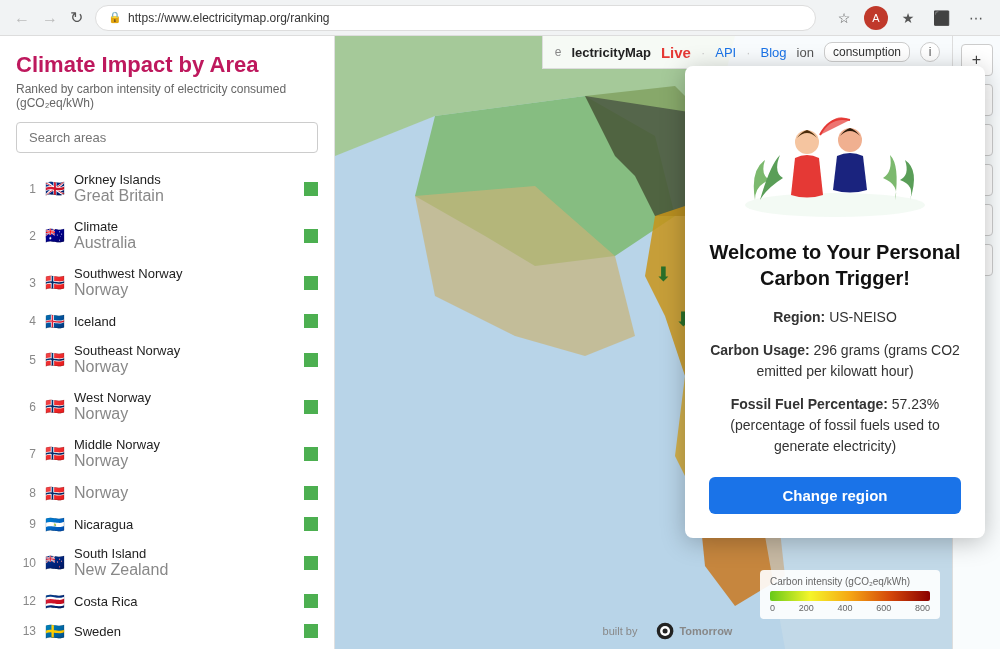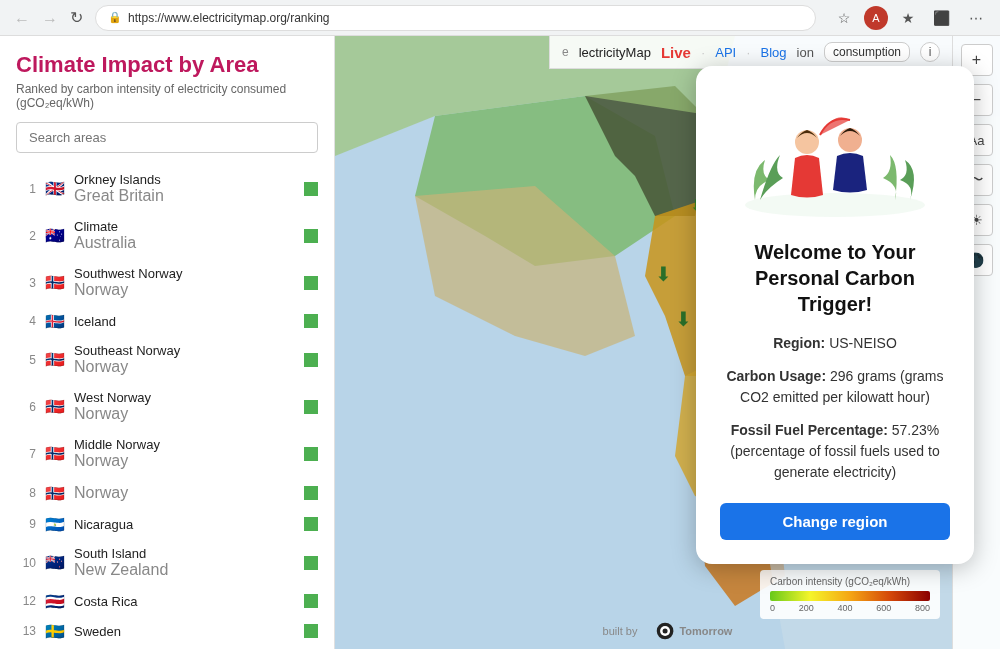--- a/index.html
+++ b/index.html
@@ -193,23 +193,23 @@
       bottom: 0;
       display: flex;
       align-items: flex-start;
       justify-content: center;
       padding-top: 30px;
       z-index: 100;
       pointer-events: none;
     }
     .modal {
       background: #fff;
-      border-radius: 16px;
+      border-radius: 8px;
       box-shadow: 0 4px 24px rgba(0,0,0,0.25);
-      width: 278px;
+      width: 300px;
       padding: 24px;
       pointer-events: all;
       text-align: center;
     }
     .modal-illustration { margin-bottom: 16px; }
     .modal-title { font-size: 20px; font-weight: 700; color: #111; margin-bottom: 16px; line-height: 1.3; }
     .modal-info { font-size: 14px; color: #333; margin-bottom: 12px; line-height: 1.5; }
     .modal-info strong { font-weight: 700; }
     .change-region-btn {
       background: #1a73e8;
@@ -394,21 +394,21 @@
       <path d="M420,100 L665,80 L665,613 L450,613 L430,500 L430,300 L400,200 Z" fill="#c8dce8" opacity="0.6"></path>
 
       <text x="320" y="245" font-size="20" fill="#1a6b28" opacity="0.9">⬇</text>
       <text x="340" y="290" font-size="20" fill="#1a6b28" opacity="0.9">⬇</text>
       <text x="355" y="175" font-size="16" fill="#228822" opacity="0.8">⬇</text>
     </svg>
 
     
     <div class="top-nav">
       <span style="font-size:12px; color:#888;">e</span>
-      <span style="font-size:13px; color:#222; font-weight:400;">lectricityMap</span>
+      <span style="font-size:13px; color:#222; font-weight:700;">lectricityMap</span>
       <span style="font-size:15px; color:#e53935; font-weight:700;">Live</span>
       <span style="color:#ccc;">·</span>
       <span style="color:#1a73e8; cursor:pointer;">API</span>
       <span style="color:#ccc;">·</span>
       <span style="color:#1a73e8; cursor:pointer;">Blog</span>
       <span style="color:#555; cursor:pointer;">ion</span>
       <div class="consumption-badge">consumption</div>
       <div class="info-btn">i</div>
     </div>
 

